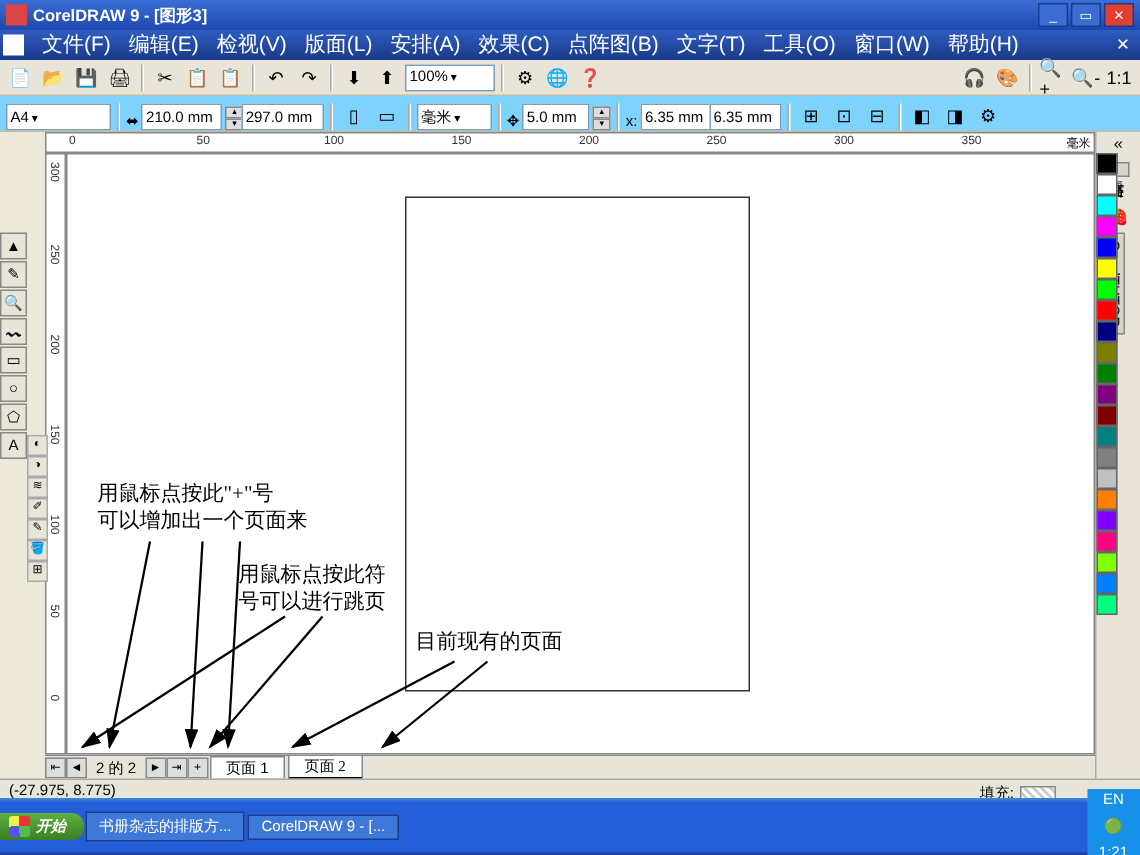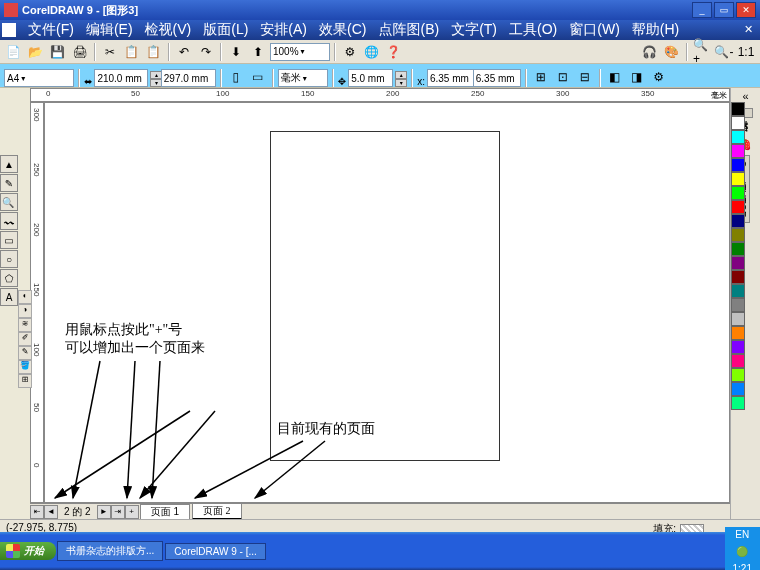--- a/index.html
+++ b/index.html
@@ -208,20 +208,22 @@
   <div class="tool">🪣</div>
   <div class="tool">⊞</div>
 </div>
 
 <div class="canvas-area">
   <div class="page-shadow"></div>
   <div class="page"></div>
 
   <div class="annotation" style="top:218px;left:20px">用鼠标点按此"+"号
 可以增加出一个页面来</div>
+  <div class="annotation" style="top:272px;left:114px">用鼠标点按此符
+号可以进行跳页</div>
   <div class="annotation" style="top:317px;left:232px">目前现有的页面</div>
 
   <svg class="arrows" width="700" height="410">
     <defs>
         <marker id="ah" markerWidth="10" markerHeight="10" refX="8" refY="3" orient="auto">
           <path d="M0,0 L0,6 L9,3 z" fill="black"></path>
         </marker>
       </defs>
     <line x1="55" y1="258" x2="28" y2="395" stroke="black" stroke-width="1.5" marker-end="url(#ah)"></line>
     <line x1="90" y1="258" x2="82" y2="395" stroke="black" stroke-width="1.5" marker-end="url(#ah)"></line>

